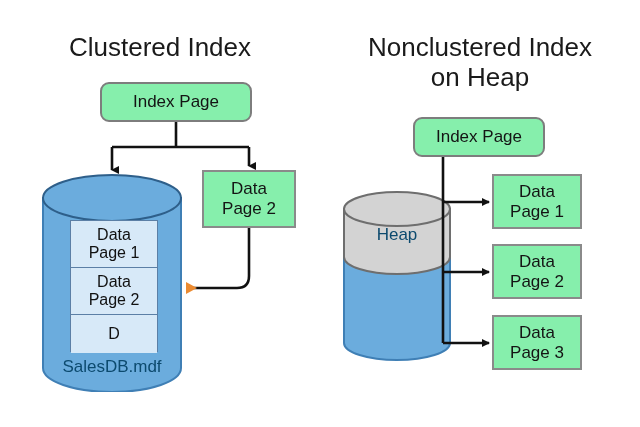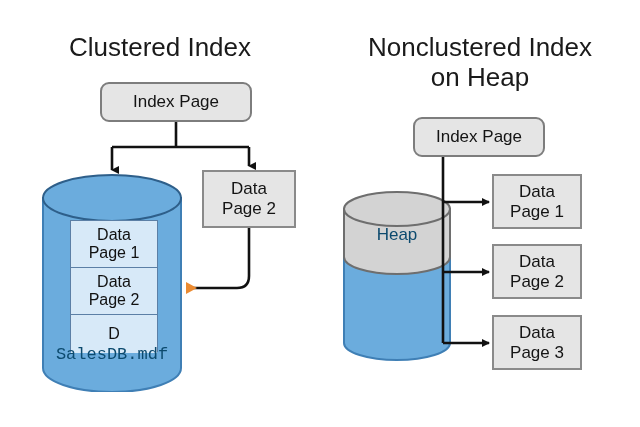--- a/index.html
+++ b/index.html
@@ -37,21 +37,21 @@
   #title-nonclustered {
     left: 330px;
     top: 18px;
     width: 300px;
   }
 
   
   .node-box {
     position: absolute;
     box-sizing: border-box;
-    background: #e5e5e5;
+    background: #86efac;
     border: 2px solid #8f8f8f;
     color: #141414;
     font-size: 17px;
     line-height: 20px;
     display: flex;
     align-items: center;
     justify-content: center;
     text-align: center;
     white-space: pre-line;
   }
@@ -134,21 +134,21 @@
 
     
     <div class="page-stack" style="left:28px; top:46px; width:88px; height:132px;">
       <div class="page-cell" style="height:47px;">Data
 Page 1</div>
       <div class="page-cell" style="height:47px;">Data
 Page 2</div>
       <div class="page-cell" style="height:38px;">D</div>
     </div>
 
-    <div class="cyl-label" style="top:170px;font-family:Liberation Mono, monospace;">SalesDB.mdf</div>
+    <div class="cyl-label" style="top:182px;">SalesDB.mdf</div>
   </div>
 
   <div class="node-box rounded" style="left:413px; top:103px; width:132px; height:40px;">Index Page</div>
 
   <div class="cyl" id="right-cylinder" style="left:343px; top:177px; width:108px; height:170px;">
     <svg width="108" height="170" viewBox="0 0 108 170">
 
       <path d="M1,66 L1,152 A53,17 0 0 0 107,152 L107,66 Z" fill="#6bacdd" stroke="#3f7fb5" stroke-width="2"></path>
 
       <path d="M1,18 L1,66 A53,17 0 0 0 107,66 L107,18 Z" fill="#d3d3d3" stroke="#6e6e6e" stroke-width="2"></path>

